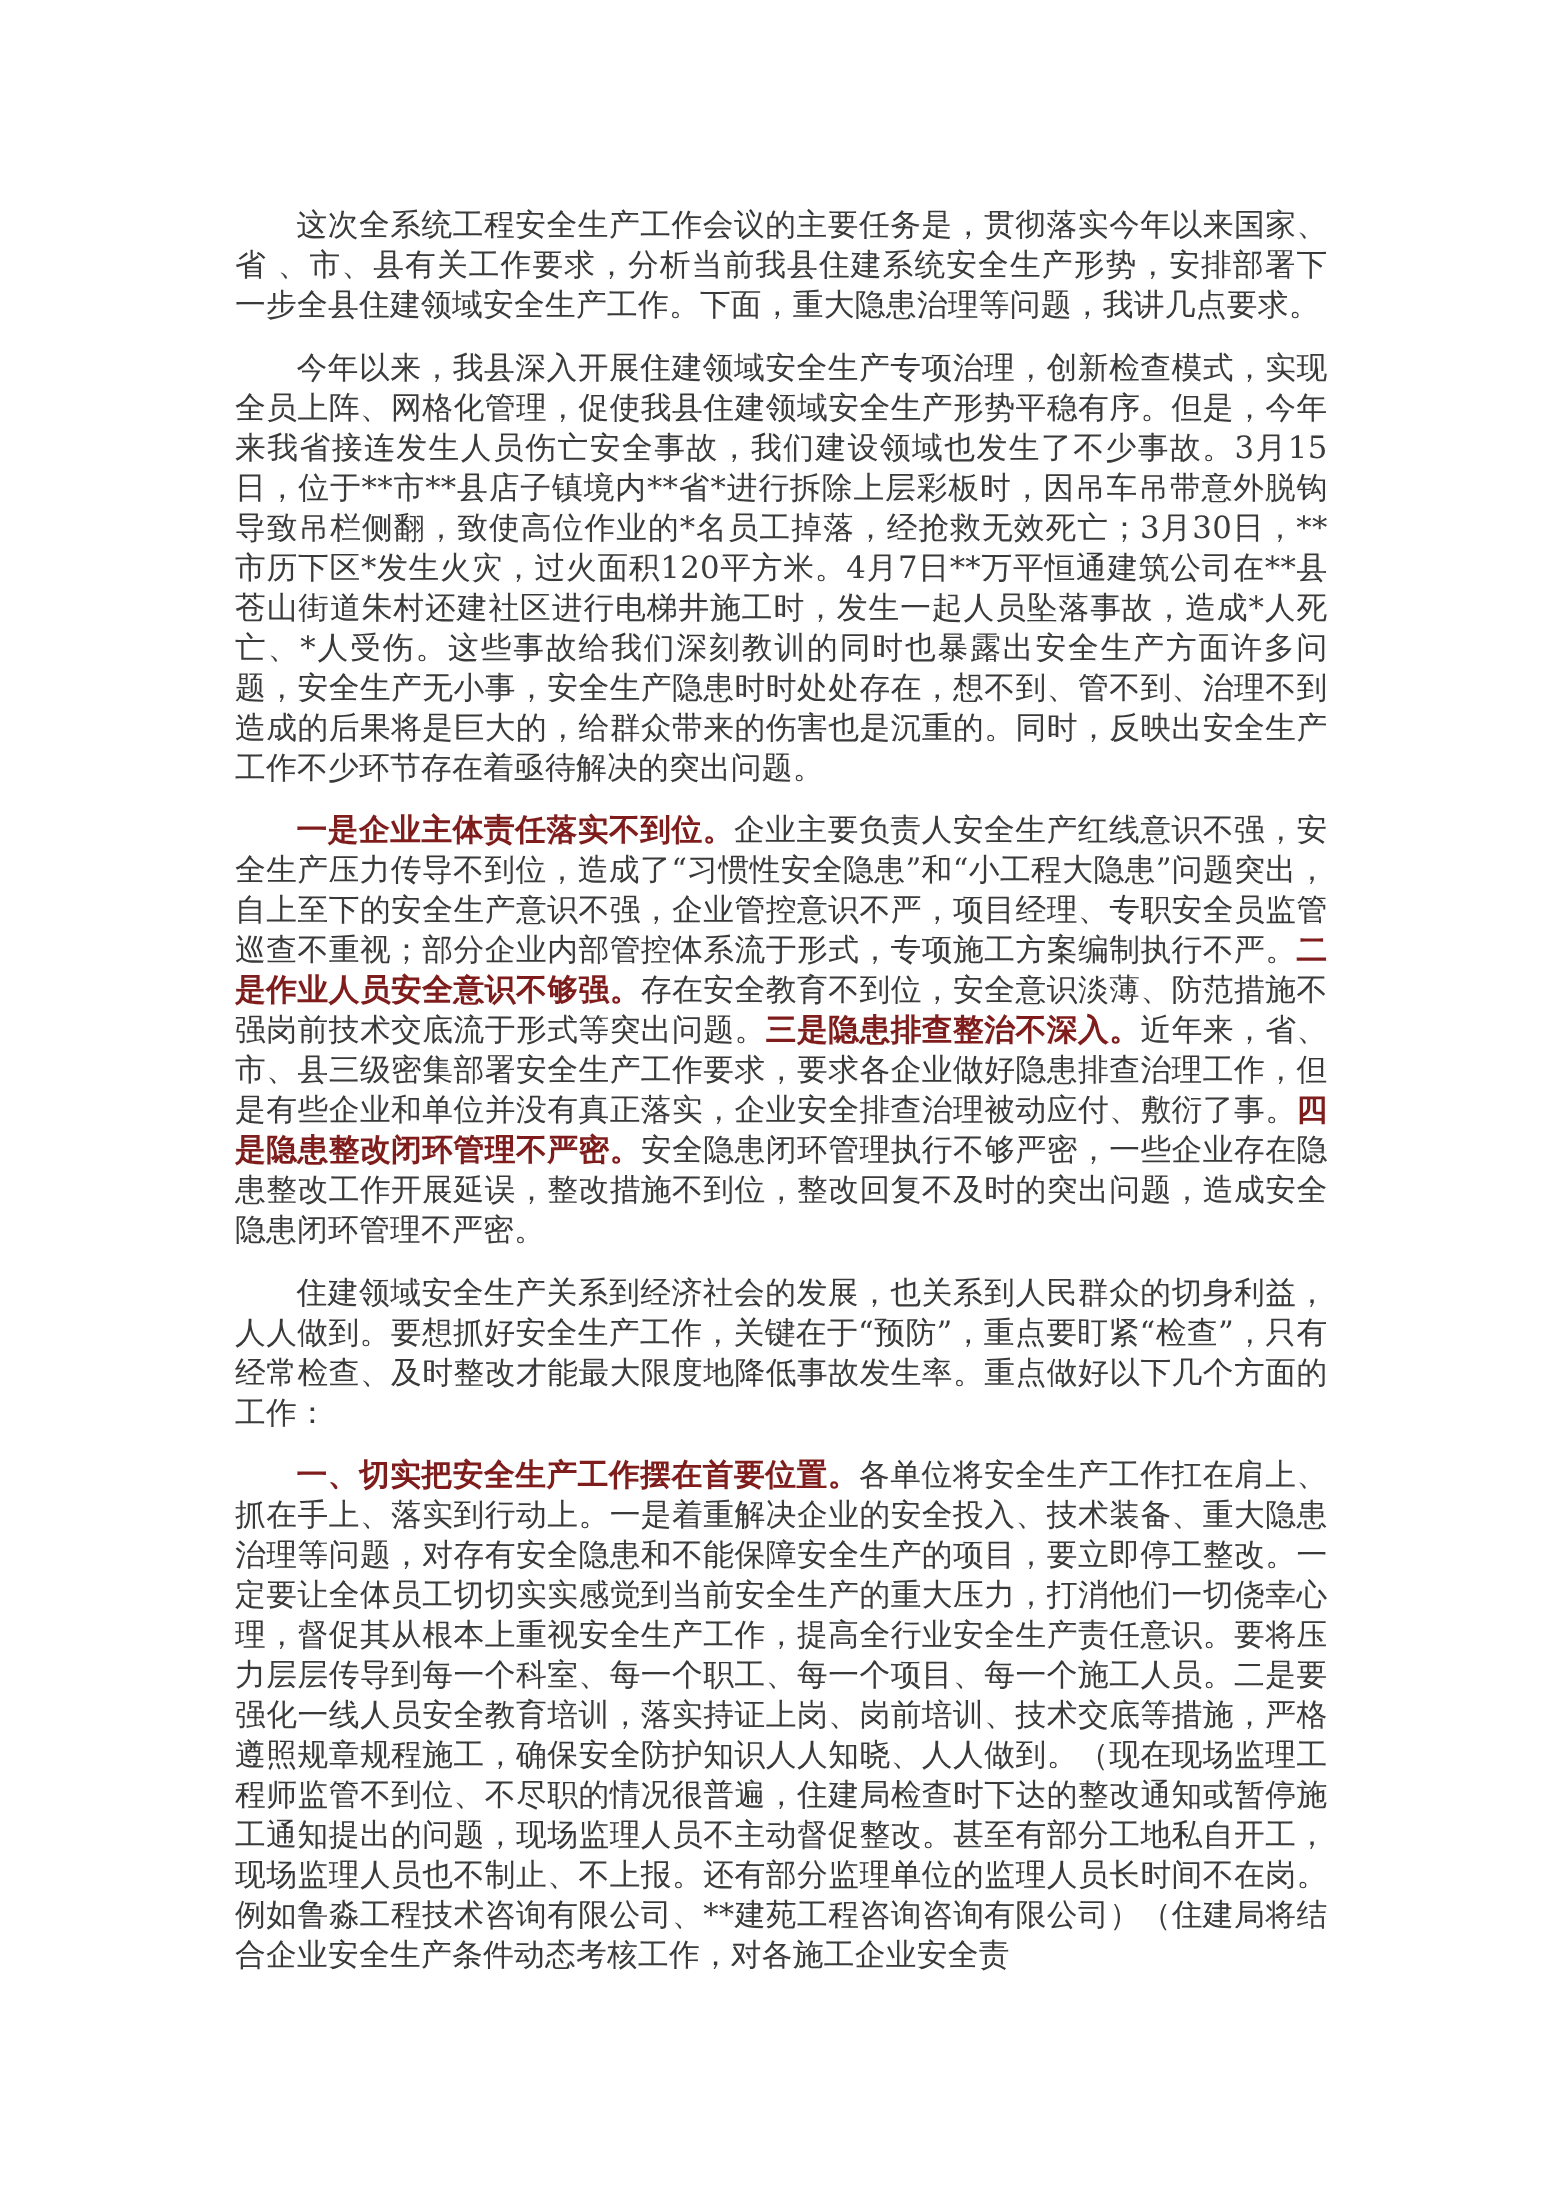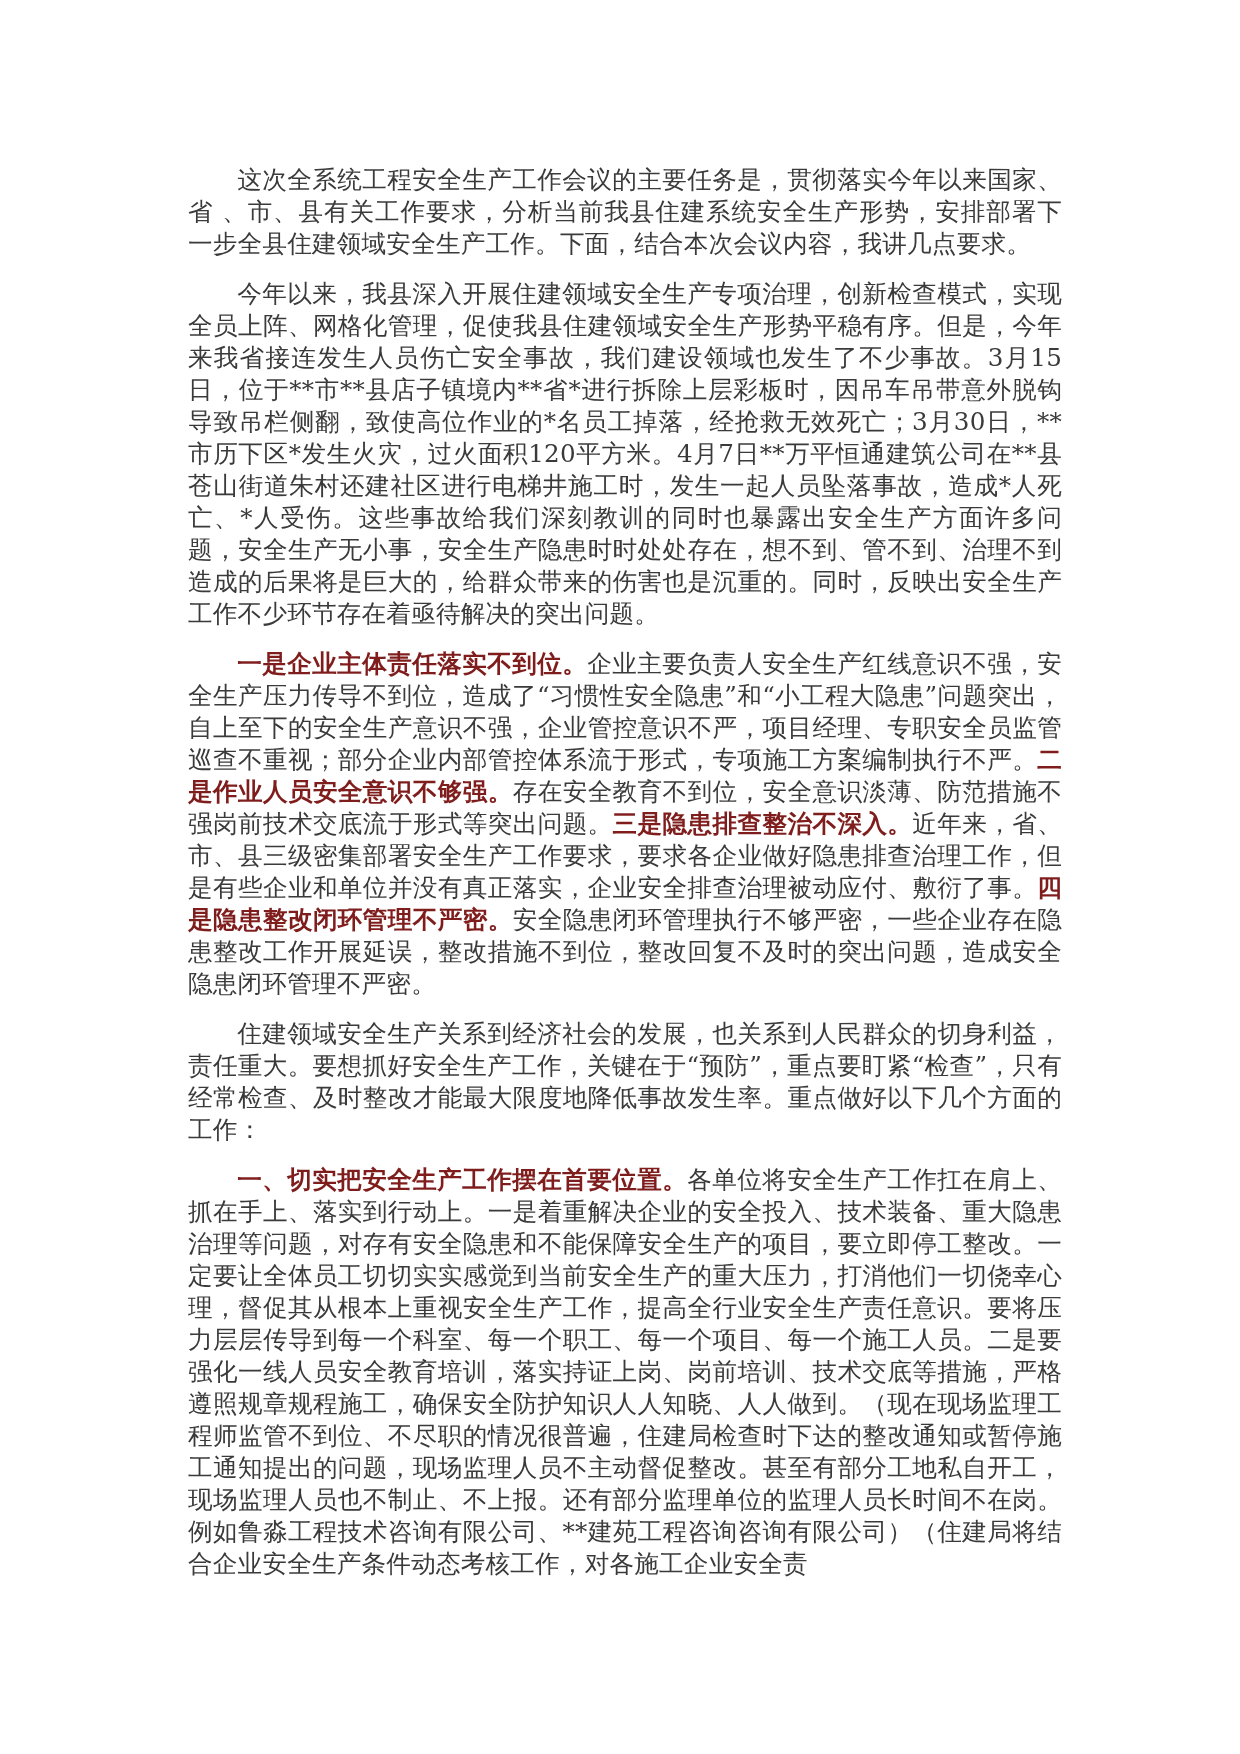--- a/index.html
+++ b/index.html
@@ -35,31 +35,31 @@
       font-family: "DejaVu Sans", "Liberation Sans", sans-serif;
       font-weight: bold;
       color: #7f1d1d;
     }
   </style>
 </head>
 <body>
 
 <div class="page">
   <p class="para">
-    <span>这次全系统工程安全生产工作会议的主要任务是，贯彻落实今年以来国家、省 、市、县有关工作要求，分析当前我县住建系统安全生产形势，安排部署下一步全县住建领域安全生产工作。下面，结合本次会议内容，我讲几点要求。</span>
+    <span>这次全系统工程安全生产工作会议的主要任务是，贯彻落实今年以来国家、省 、市、县有关工作要求，分析当前我县住建系统安全生产形势，安排部署下一步全县住建领域安全生产工作。下面，重大隐患治理等问题，我讲几点要求。</span>
   </p>
 
   <p class="para">
     <span>今年以来，我县深入开展住建领域安全生产专项治理，创新检查模式，实现全员上阵、网格化管理，促使我县住建领域安全生产形势平稳有序。但是，今年来我省接连发生人员伤亡安全事故，我们建设领域也发生了不少事故。3月15日，位于**市**县店子镇境内**省*进行拆除上层彩板时，因吊车吊带意外脱钩导致吊栏侧翻，致使高位作业的*名员工掉落，经抢救无效死亡；3月30日，**市历下区*发生火灾，过火面积120平方米。4月7日**万平恒通建筑公司在**县苍山街道朱村还建社区进行电梯井施工时，发生一起人员坠落事故，造成*人死亡、*人受伤。这些事故给我们深刻教训的同时也暴露出安全生产方面许多问题，安全生产无小事，安全生产隐患时时处处存在，想不到、管不到、治理不到造成的后果将是巨大的，给群众带来的伤害也是沉重的。同时，反映出安全生产工作不少环节存在着亟待解决的突出问题。</span>
   </p>
 
   <p class="para">
     <span class="b">一是企业主体责任落实不到位。</span><span>企业主要负责人安全生产红线意识不强，安全生产压力传导不到位，造成了“习惯性安全隐患”和“小工程大隐患”问题突出，自上至下的安全生产意识不强，企业管控意识不严，项目经理、专职安全员监管巡查不重视；部分企业内部管控体系流于形式，专项施工方案编制执行不严。</span><span class="b">二是作业人员安全意识不够强。</span><span>存在安全教育不到位，安全意识淡薄、防范措施不强岗前技术交底流于形式等突出问题。</span><span class="b">三是隐患排查整治不深入。</span><span>近年来，省、市、县三级密集部署安全生产工作要求，要求各企业做好隐患排查治理工作，但是有些企业和单位并没有真正落实，企业安全排查治理被动应付、敷衍了事。</span><span class="b">四是隐患整改闭环管理不严密。</span><span>安全隐患闭环管理执行不够严密，一些企业存在隐患整改工作开展延误，整改措施不到位，整改回复不及时的突出问题，造成安全隐患闭环管理不严密。</span>
   </p>
 
   <p class="para">
-    <span>住建领域安全生产关系到经济社会的发展，也关系到人民群众的切身利益，责任重大。要想抓好安全生产工作，关键在于“预防”，重点要盯紧“检查”，只有经常检查、及时整改才能最大限度地降低事故发生率。重点做好以下几个方面的工作：</span>
+    <span>住建领域安全生产关系到经济社会的发展，也关系到人民群众的切身利益，人人做到。要想抓好安全生产工作，关键在于“预防”，重点要盯紧“检查”，只有经常检查、及时整改才能最大限度地降低事故发生率。重点做好以下几个方面的工作：</span>
   </p>
 
   <p class="para">
     <span class="b">一、切实把安全生产工作摆在首要位置。</span><span>各单位将安全生产工作扛在肩上、抓在手上、落实到行动上。一是着重解决企业的安全投入、技术装备、重大隐患治理等问题，对存有安全隐患和不能保障安全生产的项目，要立即停工整改。一定要让全体员工切切实实感觉到当前安全生产的重大压力，打消他们一切侥幸心理，督促其从根本上重视安全生产工作，提高全行业安全生产责任意识。要将压力层层传导到每一个科室、每一个职工、每一个项目、每一个施工人员。二是要强化一线人员安全教育培训，落实持证上岗、岗前培训、技术交底等措施，严格遵照规章规程施工，确保安全防护知识人人知晓、人人做到。（现在现场监理工程师监管不到位、不尽职的情况很普遍，住建局检查时下达的整改通知或暂停施工通知提出的问题，现场监理人员不主动督促整改。甚至有部分工地私自开工，现场监理人员也不制止、不上报。还有部分监理单位的监理人员长时间不在岗。例如鲁淼工程技术咨询有限公司、**建苑工程咨询咨询有限公司）（住建局将结合企业安全生产条件动态考核工作，对各施工企业安全责</span>
   </p>
 </div>
 
 </body></html>

